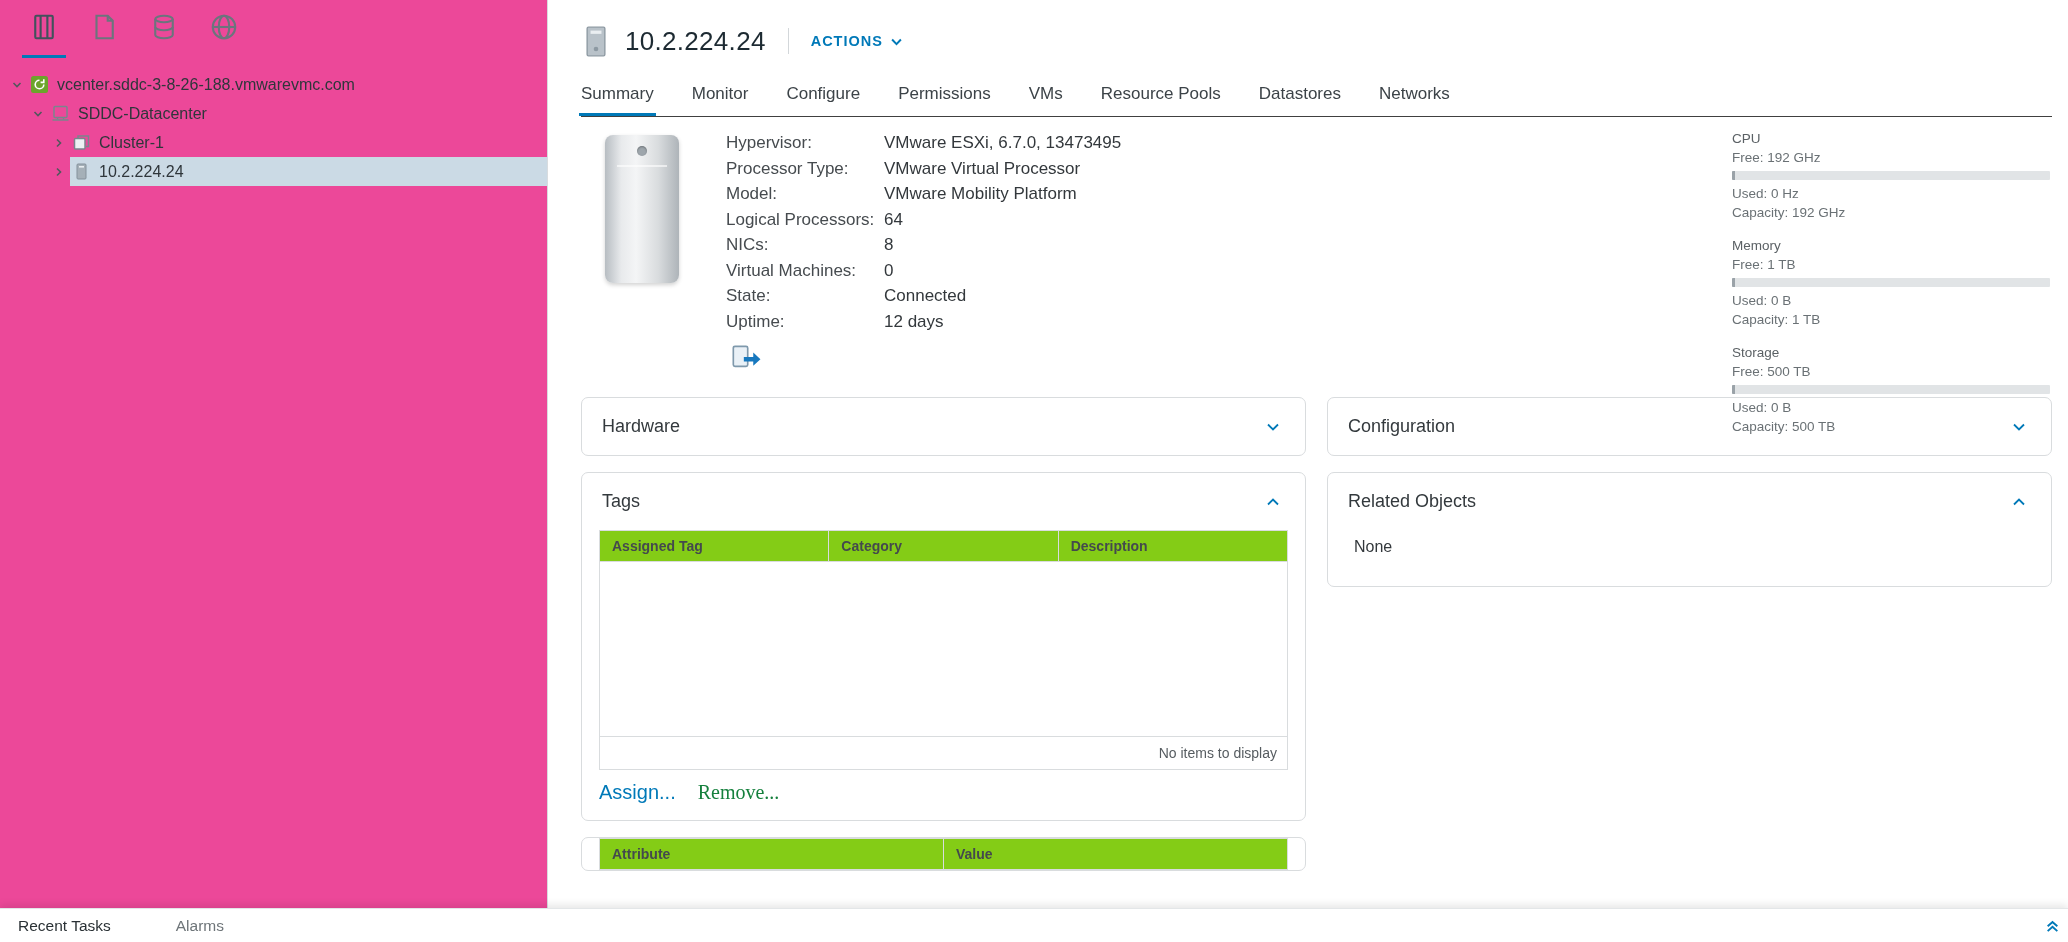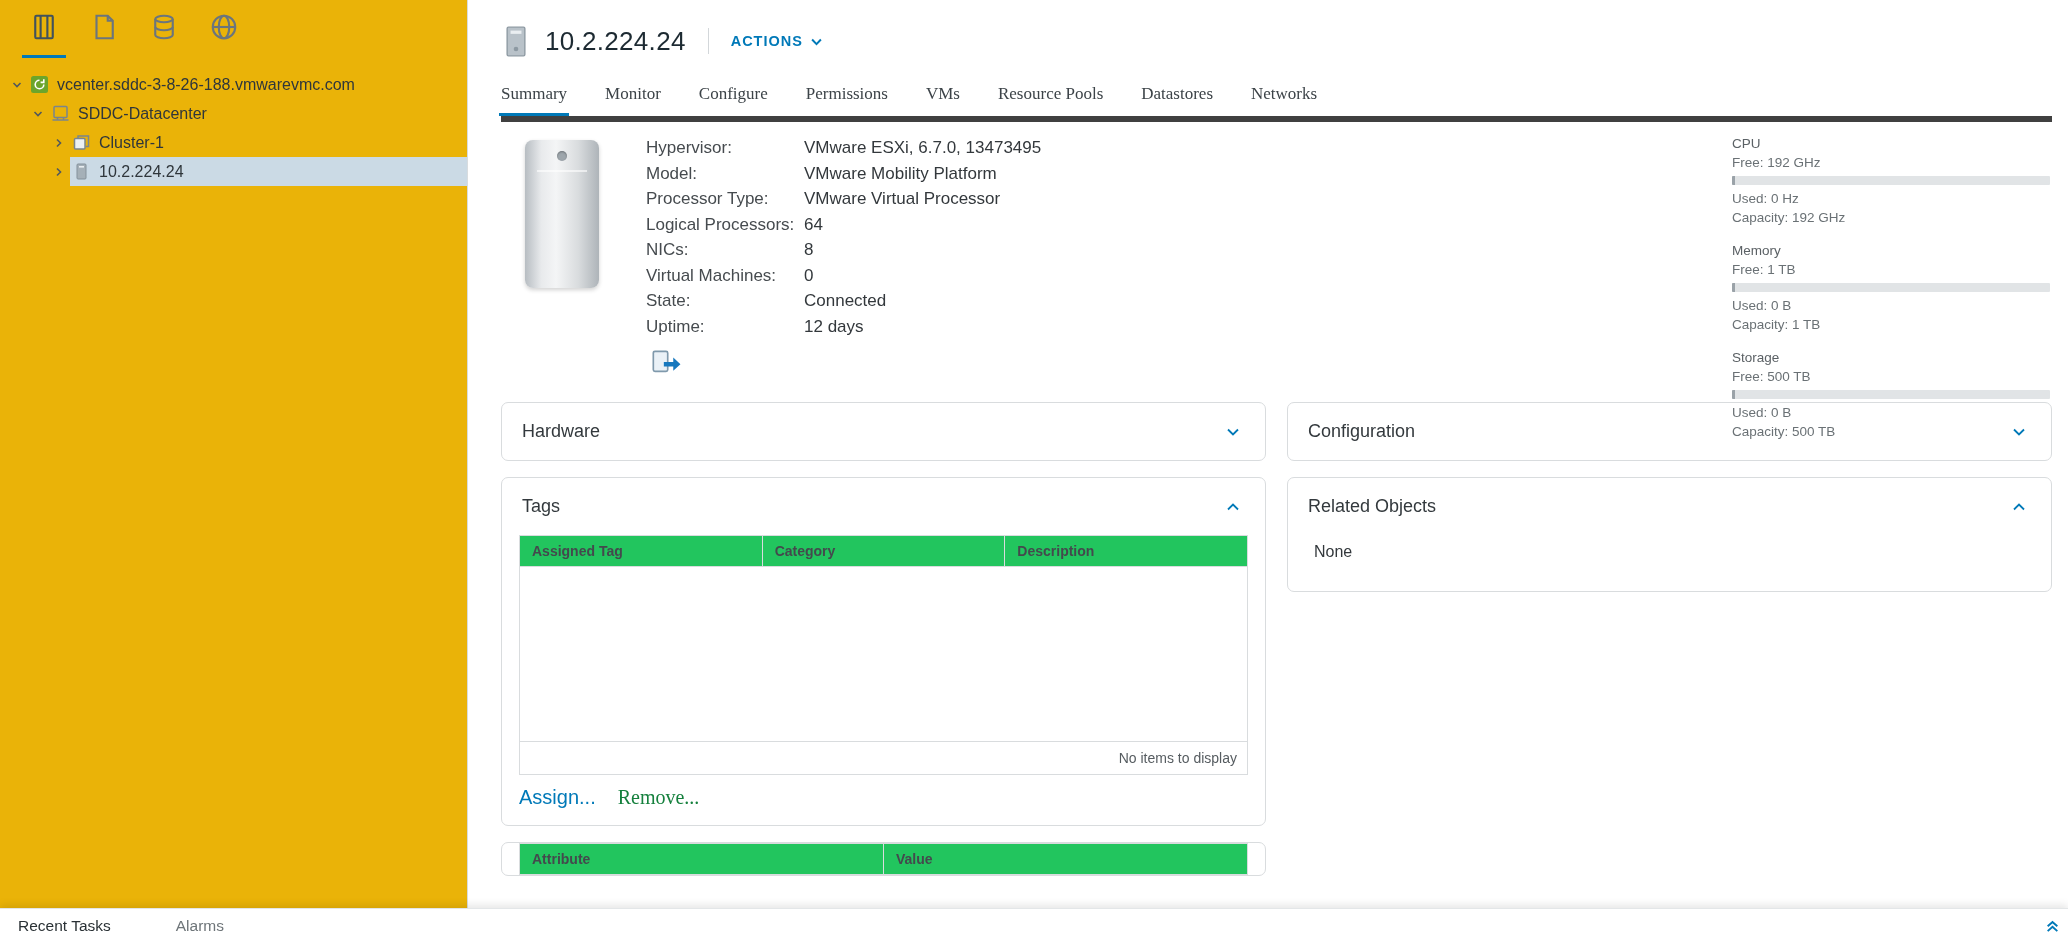--- a/index.html
+++ b/index.html
@@ -2,21 +2,21 @@
 <html><head>
 <meta charset="utf-8">
 <style>
   * { margin:0; padding:0; box-sizing:border-box; }
   html,body { width:2068px; height:942px; }
   body { overflow:hidden; font-family:"Liberation Sans", sans-serif; background:#fff; color:#3C4348; }
 
   .app { display:flex; height:908px; overflow:hidden; }
 
   
-  .sidebar { width:468px; flex:none; border-right:1px solid #D8DCDF; display:flex; flex-direction:column; background:#eab308; }
+  .sidebar { width:548px; flex:none; border-right:1px solid #D8DCDF; display:flex; flex-direction:column; background:#ec4899; }
   .nav-icons { height:58px; display:flex; align-items:stretch; padding-left:14px; flex:none; }
   .nav-btn { width:60px; display:flex; align-items:center; justify-content:center; position:relative; cursor:pointer; }
   .nav-btn svg { width:30px; height:30px; }
   .nav-btn.selected::after { content:""; position:absolute; bottom:0; left:8px; right:8px; height:3px; background:#0079B8; }
 
   .tree { padding-top:12px; font-size:16px; color:#2F363B; }
   .tree-row { display:flex; align-items:stretch; height:29px; cursor:pointer; }
   .twisty { width:22px; flex:none; display:flex; align-items:center; justify-content:center; }
   .row-body { flex:1; display:flex; align-items:center; gap:8px; min-width:0; padding-left:2px; }
   .row-body.selected { background:#CBDAE5; }
@@ -26,21 +26,21 @@
   .lvl0 { padding-left:6px; } .lvl1 { padding-left:27px; } .lvl2 { padding-left:48px; }
 
   
   .main { flex:1; min-width:0; padding:0 16px 0 33px; position:relative; }
   .obj-header { margin-top:16px; height:50px; display:flex; align-items:center; }
   .obj-icon svg { width:30px; height:33px; display:block; }
   .obj-title { font-size:26px; color:#1D2A32; margin-left:14px; font-weight:400; letter-spacing:.3px; }
   .hsep { width:1px; height:26px; background:#D3D7DA; margin:0 22px; }
   .actions-btn { display:flex; align-items:center; gap:8px; color:#0079B8; font-size:14.5px; font-weight:bold; letter-spacing:1px; cursor:pointer; }
 
-  .tabs { display:flex; gap:38px; border-bottom:6px solid #404040; margin-top:6px;font-family:Liberation Serif, serif; }
+  .tabs { display:flex; gap:38px; border-bottom:1px solid #404040; margin-top:6px; }
   .tab { line-height:43px; height:44px; font-size:17px; color:#3C4348; position:relative; cursor:pointer; white-space:nowrap; }
   .tab.active::after { content:""; position:absolute; left:-2px; right:-2px; bottom:0; height:3px; background:#0079B8; }
 
   
   .hero { display:flex; position:relative; min-height:273px; }
   .host-image-wrap { width:145px; flex:none; padding:18px 0 0 24px; }
   .server-tower { width:74px; height:148px; border-radius:8px;
     background:linear-gradient(90deg,#B7BDC2 0%,#E8EAEC 22%,#F4F5F6 42%,#D9DCDE 72%,#AEB4B9 100%);
     position:relative; box-shadow:0 2px 4px rgba(0,0,0,.18); }
   .server-tower::before { content:""; position:absolute; top:11px; left:50%; transform:translateX(-50%);
@@ -63,21 +63,21 @@
   
   .panels { display:flex; gap:21px; margin-top:7px; align-items:flex-start; }
   .col { flex:1; min-width:0; }
   .card { border:1px solid #D9DCDE; border-radius:7px; background:#fff; margin-bottom:16px; }
   .card.cut { margin-bottom:0; }
   .card-head { height:57px; display:flex; align-items:center; justify-content:space-between; padding:0 20px; }
   .card-title { font-size:18px; color:#33393D; }
   .chev-btn { cursor:pointer; display:flex; padding:4px; }
 
   .grid { margin:0 17px; border:1px solid #D9DCDE; }
-  .grid-head { display:flex; background:#22c55e; }
+  .grid-head { display:flex; background:#84cc16; }
   .grid-col { flex:1; padding:7px 12px; font-size:14px; font-weight:bold; color:#44494D; border-right:1px solid #D9DCDE; cursor:pointer; }
   .grid-col:last-child { border-right:0; }
   .grid-body { height:175px; border-top:1px solid #D9DCDE; }
   .grid-foot { border-top:1px solid #D9DCDE; text-align:right; font-size:14px; color:#565C60; padding:8px 10px; }
   .tags-actions { padding:11px 17px 16px; font-size:20px; display:flex; gap:22px; }
   .link-assign { color:#0079B8; cursor:pointer; }
   .link-remove { color:#15803d; cursor:default;font-family:Liberation Serif, serif; }
   .ro-body { padding:8px 26px 30px; font-size:16px; color:#33383C; }
 
   
@@ -245,26 +245,26 @@
       <div class="host-image-wrap">
         <div class="server-tower"></div>
       </div>
 
       <div class="host-details">
         <div class="detail-row">
           <span class="detail-label">Hypervisor:</span>
           <span class="detail-value">VMware ESXi, 6.7.0, 13473495</span>
         </div>
         <div class="detail-row">
+          <span class="detail-label">Processor Type:</span>
+          <span class="detail-value">VMware Virtual Processor</span>
+        </div>
+        <div class="detail-row">
           <span class="detail-label">Model:</span>
           <span class="detail-value">VMware Mobility Platform</span>
-        </div>
-        <div class="detail-row">
-          <span class="detail-label">Processor Type:</span>
-          <span class="detail-value">VMware Virtual Processor</span>
         </div>
         <div class="detail-row">
           <span class="detail-label">Logical Processors:</span>
           <span class="detail-value">64</span>
         </div>
         <div class="detail-row">
           <span class="detail-label">NICs:</span>
           <span class="detail-value">8</span>
         </div>
         <div class="detail-row">

